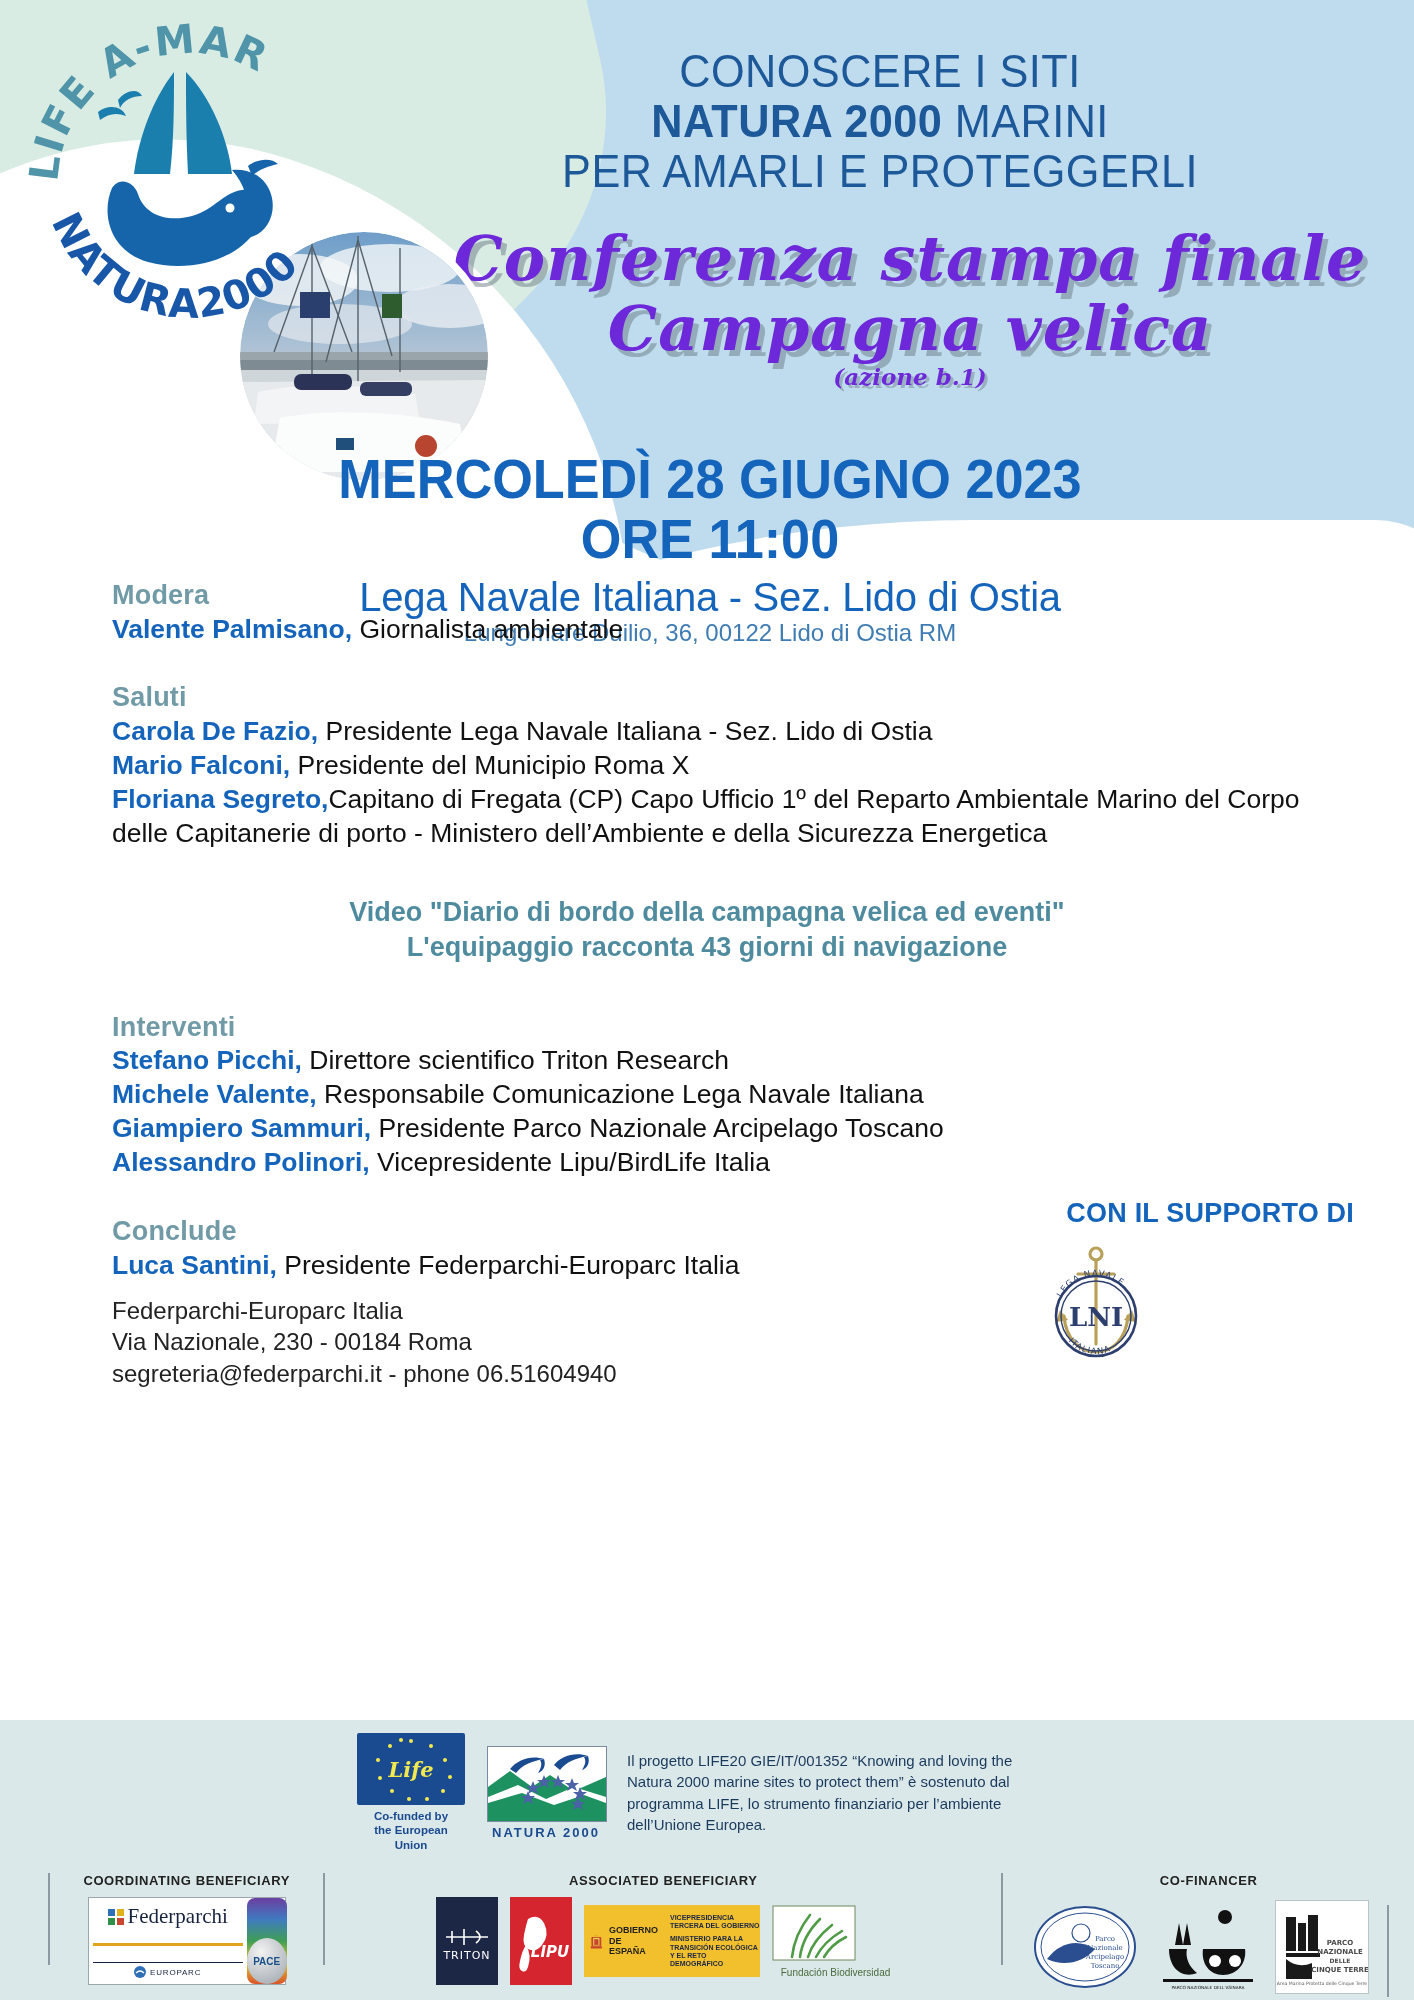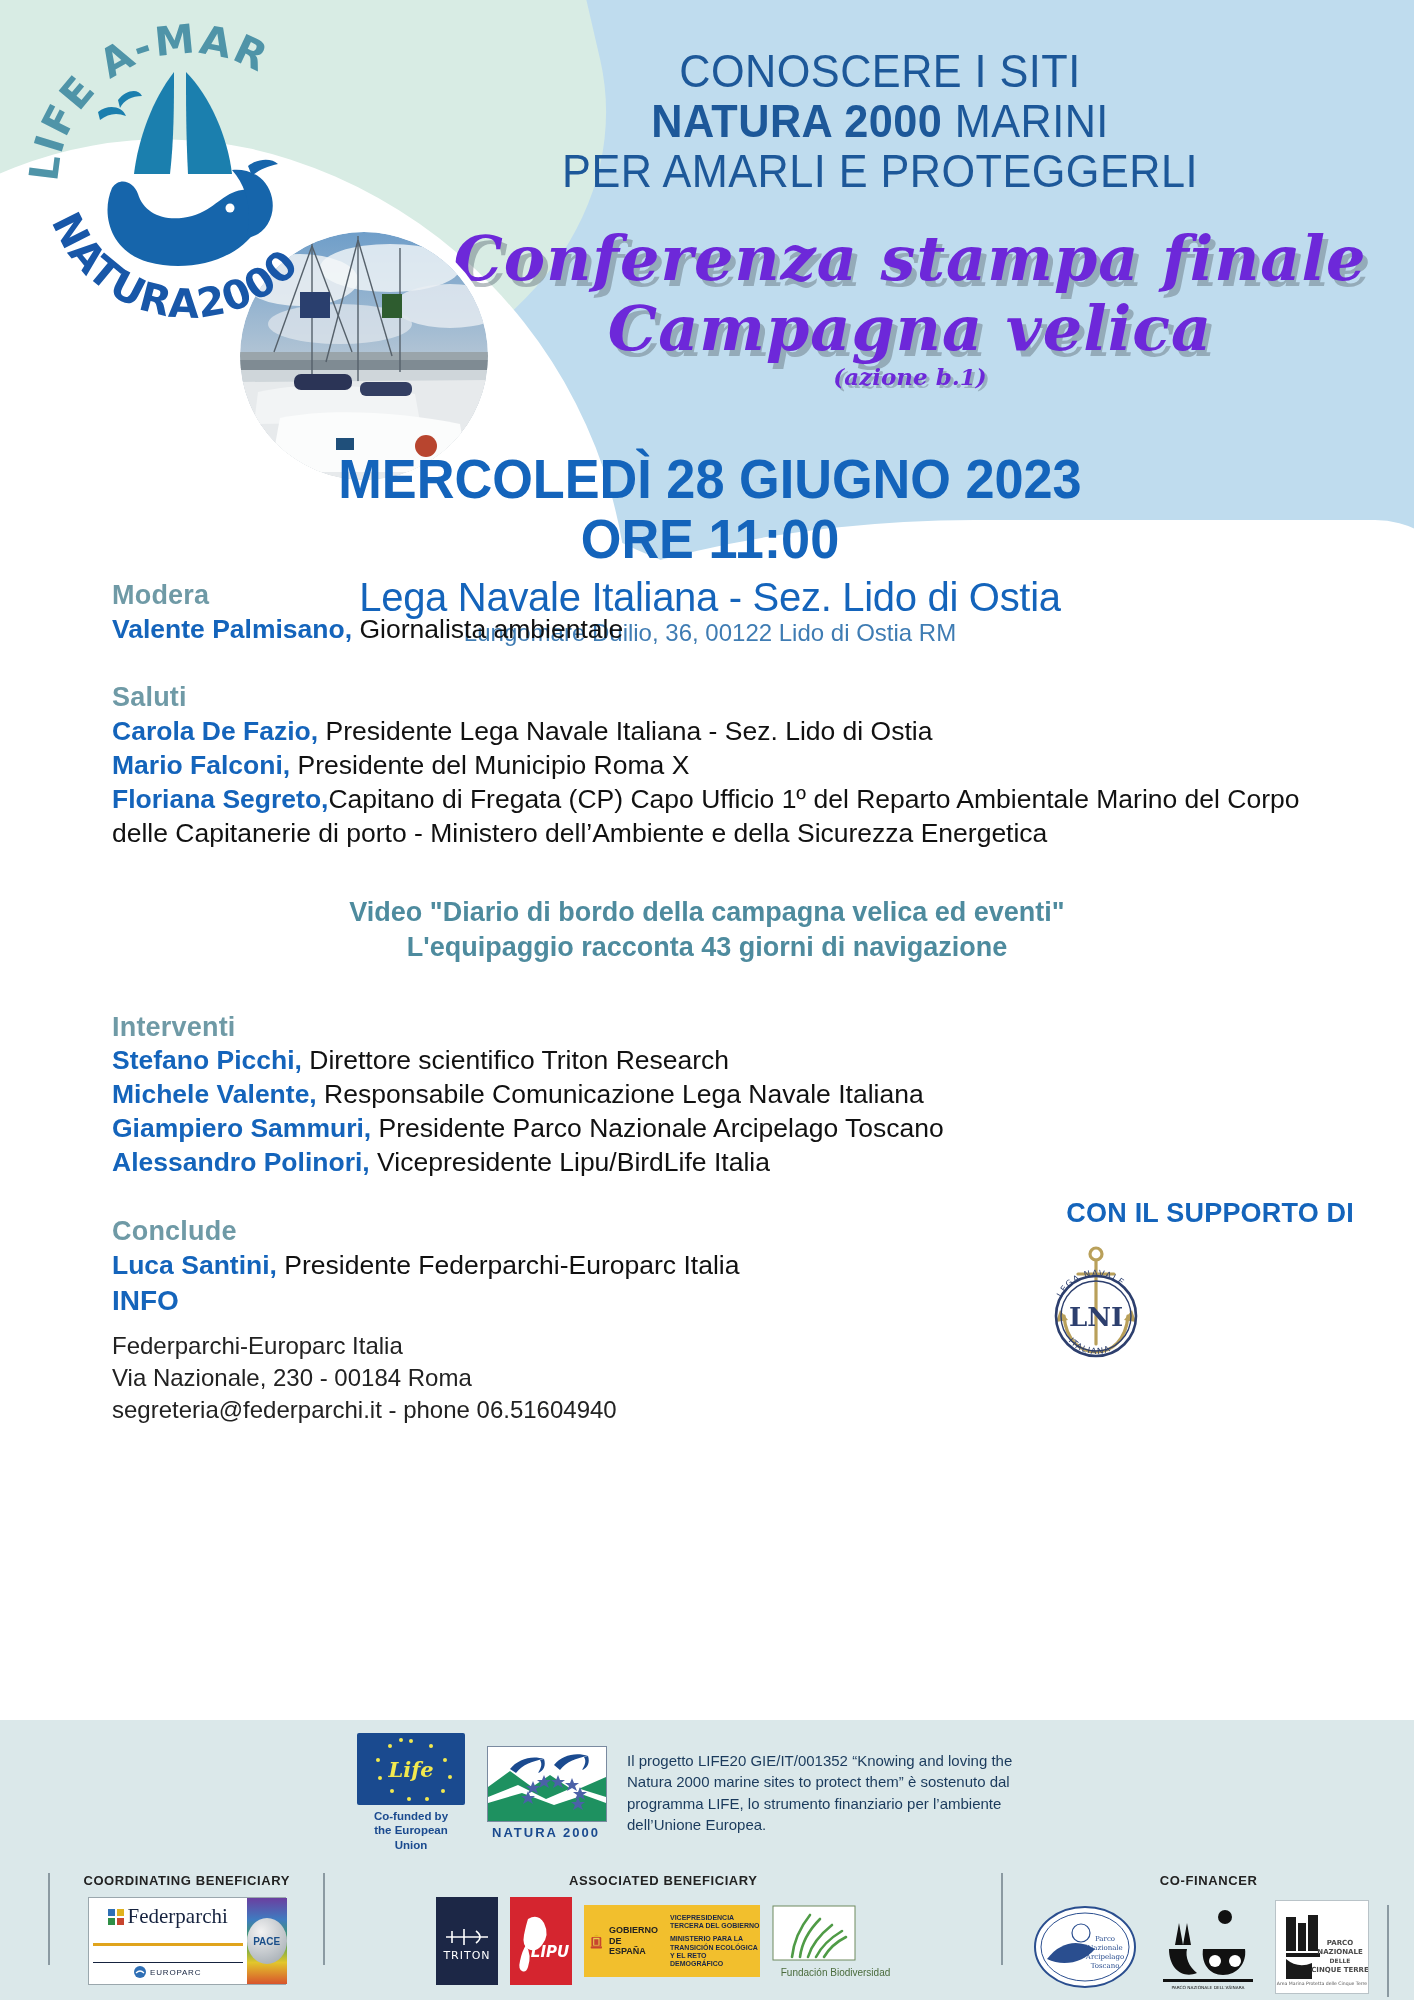--- a/index.html
+++ b/index.html
@@ -330,21 +330,20 @@
       <span class="nm">Alessandro Polinori,</span><span> Vicepresidente Lipu/BirdLife Italia</span>
     </div>
 
     <div class="gap-md"></div>
 
     <div class="sec-label">Conclude</div>
     <div class="row">
       <span class="nm">Luca Santini,</span><span> Presidente Federparchi-Europarc Italia</span>
     </div>
 
-    <div class="info-label">INFO</div>
 
     <div class="gap-sm"></div>
 
     <div class="info-body">
       <div>Federparchi-Europarc Italia</div>
       <div>Via Nazionale,  230 - 00184 Roma</div>
       <div>segreteria@federparchi.it - phone 06.51604940</div>
     </div>
   </div>
 
@@ -452,21 +451,21 @@
               </div>
               <div style="width:150px;height:3px;background:#e0a41c;margin-top:3px;"></div>
               <div style="width:150px;border-top:1px solid #16233f;margin-top:6px;padding-top:3px;display:flex;align-items:center;justify-content:center;gap:4px;">
                 <svg width="12" height="12" viewBox="0 0 12 12" aria-hidden="true">
                     <circle cx="6" cy="6" r="6" fill="#2f6fb5"></circle>
                     <path d="M2 7 q4 -4 8 0" stroke="#fff" stroke-width="1.2" fill="none"></path>
                   </svg>
                 <span style="font-size:8px;color:#16233f;letter-spacing:.8px;">EUROPARC</span>
               </div>
             </div>
-            <div style="width:48px;background:linear-gradient(#6a3fa0,#3f7bc0,#3f9e55,#e2c62c,#d8542c);display:flex;align-items:center;justify-content:center;">
+            <div style="width:48px;background:linear-gradient(#6a3fa0,#3f7bc0,#3f9e55,#e2c62c,#d8542c);display:flex;align-items:flex-end;justify-content:center;border-radius:8px;">
               <div style="width:40px;height:46px;border-radius:50%;background:radial-gradient(circle at 35% 30%,#f2f2f2,#9aa3ab);display:flex;align-items:center;justify-content:center;font-size:10px;font-weight:700;color:#1b4f8a;">PACE</div>
             </div>
           </div>
         </div>
       </div>
 
       <div class="divider"></div>
 
       <div class="grp" style="width:660px">
         <div class="grp-title">ASSOCIATED BENEFICIARY</div>

